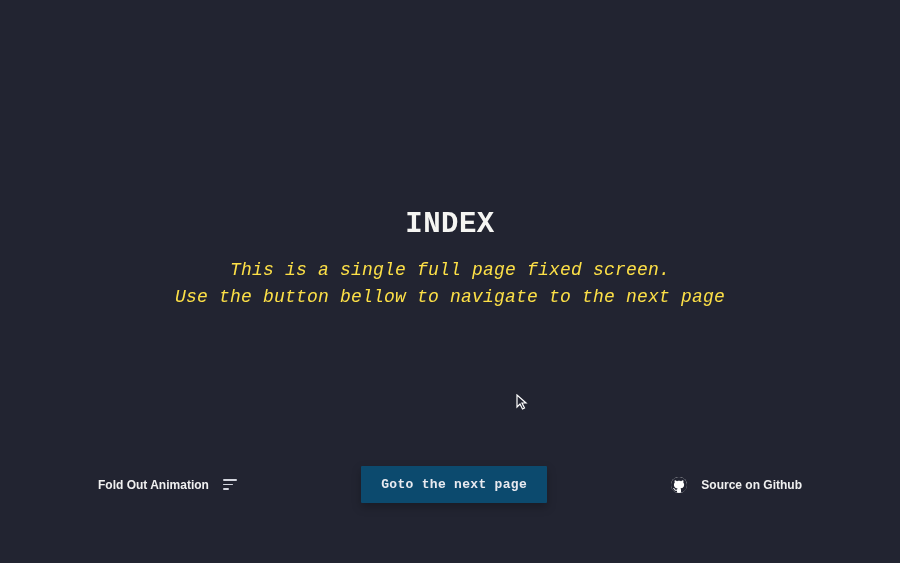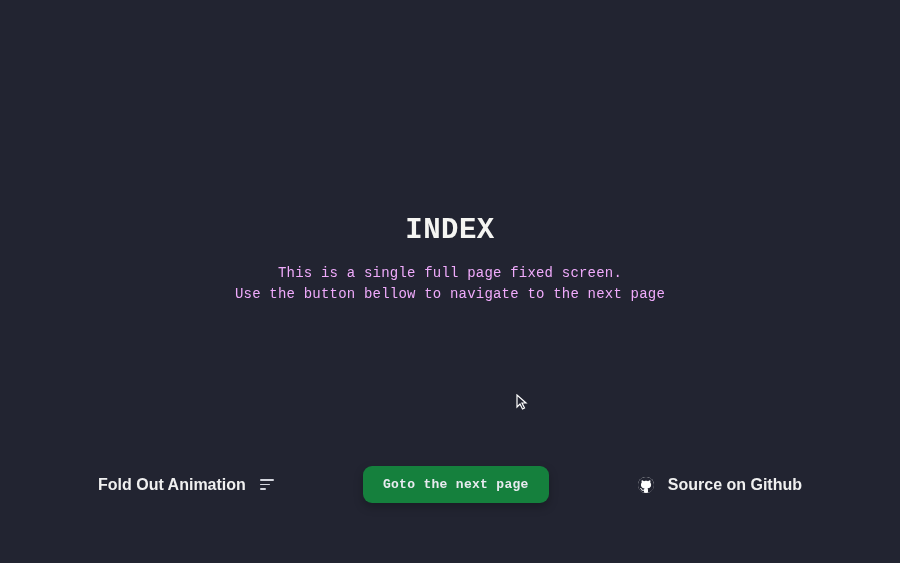--- a/index.html
+++ b/index.html
@@ -25,24 +25,25 @@
     width: 100%;
   }
   .title {
     font-size: 29px;
     font-weight: 800;
     letter-spacing: 0.5px;
     color: #f5f5f2;
     margin-bottom: 16px;
   }
   .body-line {
-    font-size: 14px;
-    color: #f0abfc;
+    font-size: 18px;
+    color: #fde047;
     line-height: 1.5;
     letter-spacing: 0.2px;
+    font-style: italic;
   }
   .body-line + .body-line {
     margin-top: 0;
   }
 
   .footer {
     position: absolute;
     bottom: 60px;
     left: 0;
     width: 100%;
@@ -50,21 +51,21 @@
     align-items: center;
     justify-content: space-between;
     padding: 0 98px;
   }
 
   .left-group, .right-group {
     display: flex;
     align-items: center;
     gap: 14px;
     font-family: -apple-system, BlinkMacSystemFont, "Segoe UI", Arial, sans-serif;
-    font-size: 16px;
+    font-size: 12px;
     font-weight: 700;
     color: #f0f0f0;
   }
 
   .menu-icon {
     display: inline-flex;
     flex-direction: column;
     gap: 3px;
     width: 14px;
   }
@@ -87,28 +88,28 @@
     align-items: center;
     justify-content: center;
   }
   .github-icon svg {
     width: 16px;
     height: 16px;
     display: block;
   }
 
   .cta {
-    background: #15803d;
+    background: #0c4a6e;
     color: #e8eaf0;
     border: none;
     padding: 11px 20px;
     font-family: "Courier New", Courier, monospace;
     font-size: 13px;
     font-weight: 700;
-    border-radius: 9px;
+    border-radius: 1px;
     box-shadow: 0 4px 10px rgba(0,0,0,0.25);
     cursor: pointer;
     letter-spacing: 0.3px;
   }
 
   .cursor {
     position: absolute;
     top: 394px;
     left: 516px;
     width: 12px;

